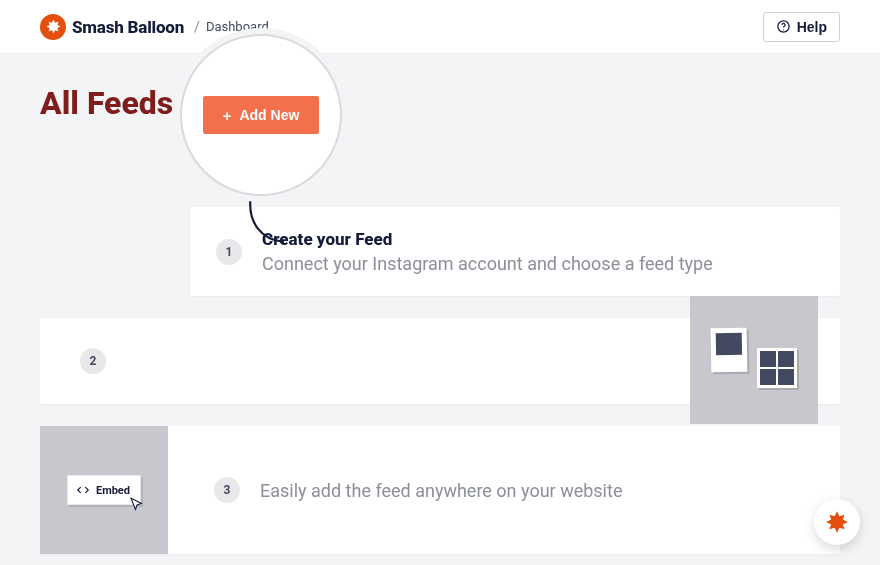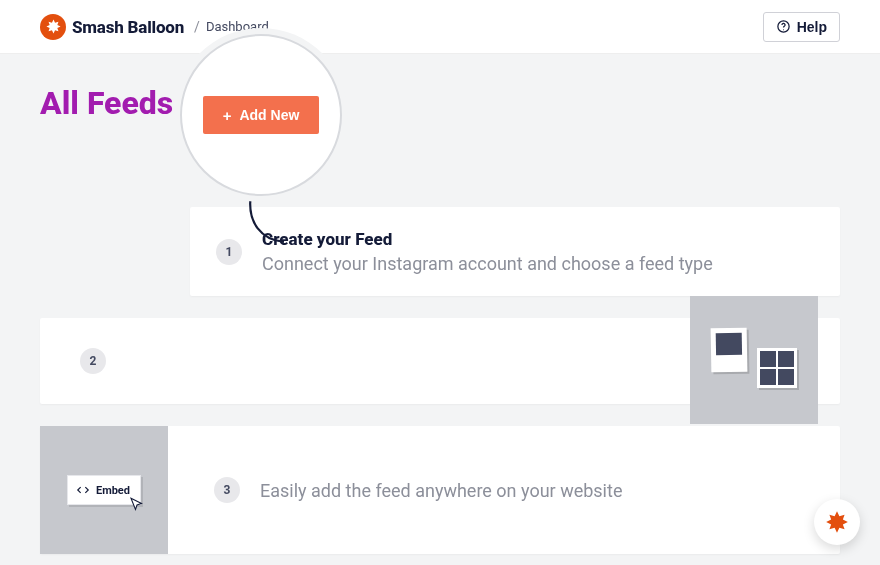--- a/index.html
+++ b/index.html
@@ -33,21 +33,21 @@
     border: 1px solid #d0d1d7; background: #fff; color: #141b38;
     padding: 6px 12px; border-radius: 3px; font-size: 14px; font-weight: 600;
     cursor: pointer;
   }
   .help-btn svg { width: 15px; height: 15px; stroke:#141b38;}
   .page {
     padding: 30px 40px 20px 40px;
     position: relative;
   }
   .page-header { display: flex; align-items: center; gap: 30px; }
-  .page-title { font-size: 32px; font-weight: 800; color: #a21caf; }
+  .page-title { font-size: 32px; font-weight: 800; color: #7f1d1d; }
   .highlight-circle {
     position: absolute;
     left: 180px; top: -20px;
     width: 162px; height: 162px;
     border: 2px solid #d8dade;
     border-radius: 50%;
     background: #fff;
     display: flex; align-items: center; justify-content: center;
     box-shadow: 0 0 0 6px #f3f4f5;
     z-index: 5;

